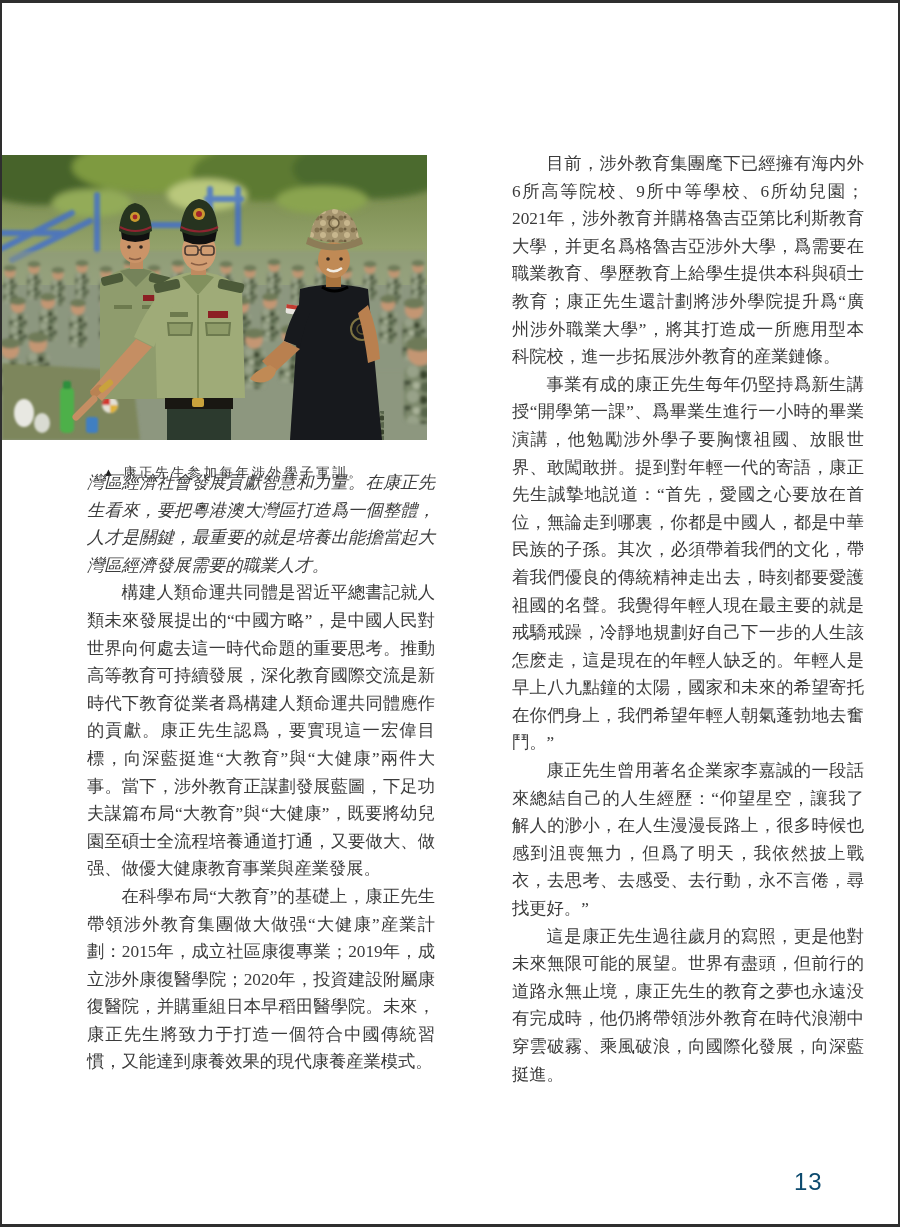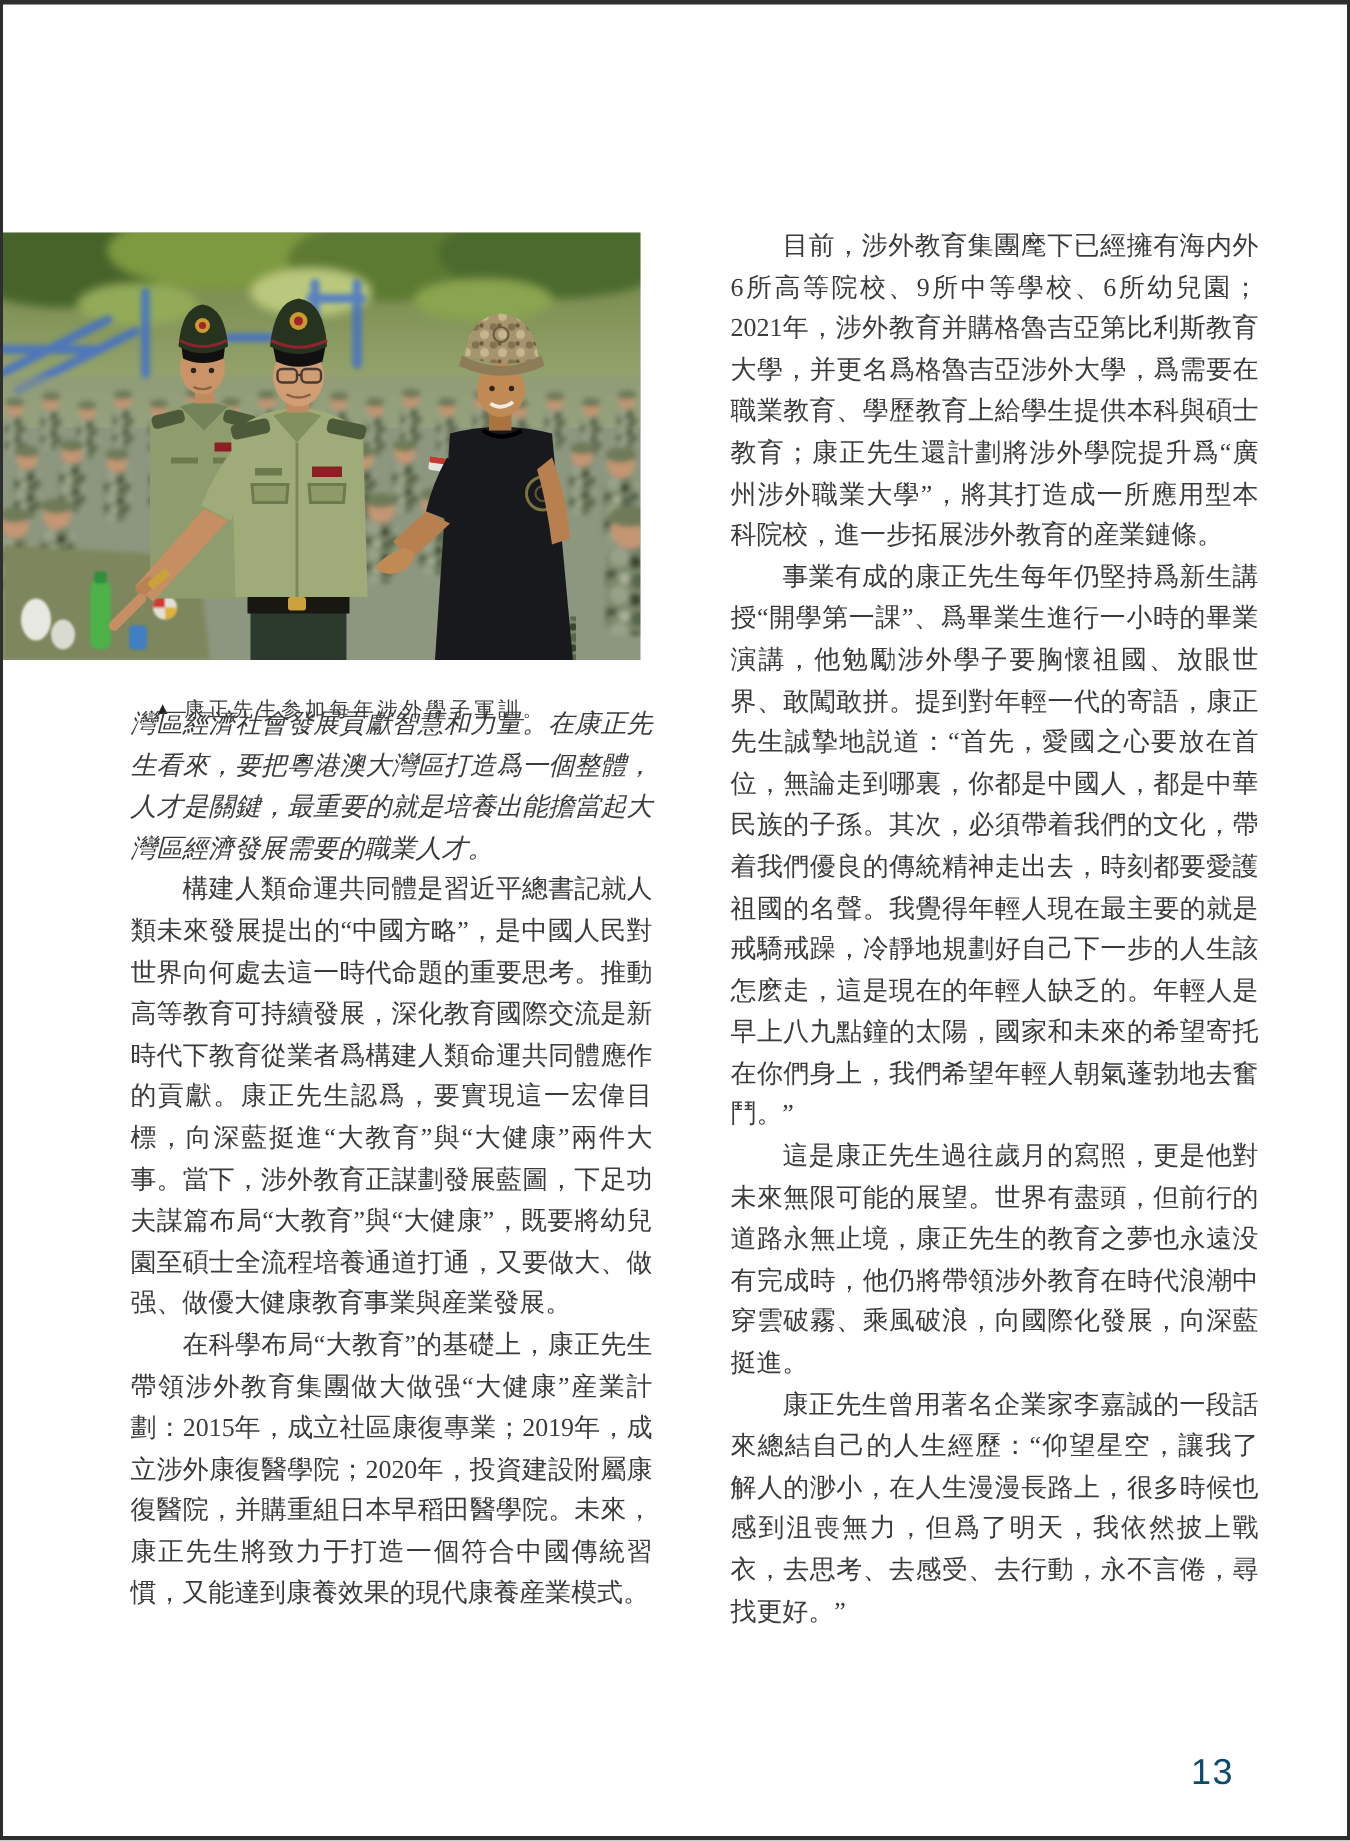--- a/index.html
+++ b/index.html
@@ -32,21 +32,21 @@
   }
   .col{
     position:absolute;
     font-size:17.3px;line-height:27.6px;
     text-align:justify;text-justify:inter-ideograph;
     color:#3b3b3b;
   }
   .col p{margin:0;padding:0;text-indent:2em;}
   .col p.noindent{text-indent:0;font-style:italic;}
   .col-left{left:85px;top:466px;width:348px;}
-  .col-right{left:485px;top:147px;width:352px;}
+  .col-right{left:510px;top:147px;width:352px;}
   .page-number{
     position:absolute;left:792px;top:1165px;
     font-family:"Liberation Sans","DejaVu Sans",sans-serif;
     font-size:24px;color:#0c4a6e;letter-spacing:1px;
   }
 </style>
 </head>
 <body>
 
 <div class="page">
@@ -251,19 +251,19 @@
 
   <div class="col col-left">
     <p class="noindent">灣區經濟社會發展貢獻智慧和力量。在康正先生看來，要把粵港澳大灣區打造爲一個整體，人才是關鍵，最重要的就是培養出能擔當起大灣區經濟發展需要的職業人才。</p>
     <p>構建人類命運共同體是習近平總書記就人類未來發展提出的“中國方略”，是中國人民對世界向何處去這一時代命題的重要思考。推動高等教育可持續發展，深化教育國際交流是新時代下教育從業者爲構建人類命運共同體應作的貢獻。康正先生認爲，要實現這一宏偉目標，向深藍挺進“大教育”與“大健康”兩件大事。當下，涉外教育正謀劃發展藍圖，下足功夫謀篇布局“大教育”與“大健康”，既要將幼兒園至碩士全流程培養通道打通，又要做大、做强、做優大健康教育事業與産業發展。</p>
     <p>在科學布局“大教育”的基礎上，康正先生帶領涉外教育集團做大做强“大健康”産業計劃：2015年，成立社區康復專業；2019年，成立涉外康復醫學院；2020年，投資建設附屬康復醫院，并購重組日本早稻田醫學院。未來，康正先生將致力于打造一個符合中國傳統習慣，又能達到康養效果的現代康養産業模式。</p>
   </div>
 
   <div class="col col-right">
     <p>目前，涉外教育集團麾下已經擁有海内外6所高等院校、9所中等學校、6所幼兒園；2021年，涉外教育并購格魯吉亞第比利斯教育大學，并更名爲格魯吉亞涉外大學，爲需要在職業教育、學歷教育上給學生提供本科與碩士教育；康正先生還計劃將涉外學院提升爲“廣州涉外職業大學”，將其打造成一所應用型本科院校，進一步拓展涉外教育的産業鏈條。</p>
     <p>事業有成的康正先生每年仍堅持爲新生講授“開學第一課”、爲畢業生進行一小時的畢業演講，他勉勵涉外學子要胸懷祖國、放眼世界、敢闖敢拼。提到對年輕一代的寄語，康正先生誠摯地説道：“首先，愛國之心要放在首位，無論走到哪裏，你都是中國人，都是中華民族的子孫。其次，必須帶着我們的文化，帶着我們優良的傳統精神走出去，時刻都要愛護祖國的名聲。我覺得年輕人現在最主要的就是戒驕戒躁，冷靜地規劃好自己下一步的人生該怎麽走，這是現在的年輕人缺乏的。年輕人是早上八九點鐘的太陽，國家和未來的希望寄托在你們身上，我們希望年輕人朝氣蓬勃地去奮鬥。”</p>
+    <p>康正先生曾用著名企業家李嘉誠的一段話來總結自己的人生經歷：“仰望星空，讓我了解人的渺小，在人生漫漫長路上，很多時候也感到沮喪無力，但爲了明天，我依然披上戰衣，去思考、去感受、去行動，永不言倦，尋找更好。”</p>
     <p>這是康正先生過往歲月的寫照，更是他對未來無限可能的展望。世界有盡頭，但前行的道路永無止境，康正先生的教育之夢也永遠没有完成時，他仍將帶領涉外教育在時代浪潮中穿雲破霧、乘風破浪，向國際化發展，向深藍挺進。</p>
-    <p>康正先生曾用著名企業家李嘉誠的一段話來總結自己的人生經歷：“仰望星空，讓我了解人的渺小，在人生漫漫長路上，很多時候也感到沮喪無力，但爲了明天，我依然披上戰衣，去思考、去感受、去行動，永不言倦，尋找更好。”</p>
   </div>
 
   <div class="page-number">13</div>
 
 </div>
 
 </body></html>

